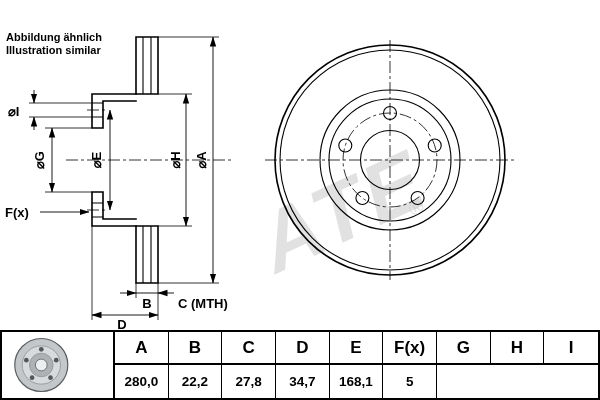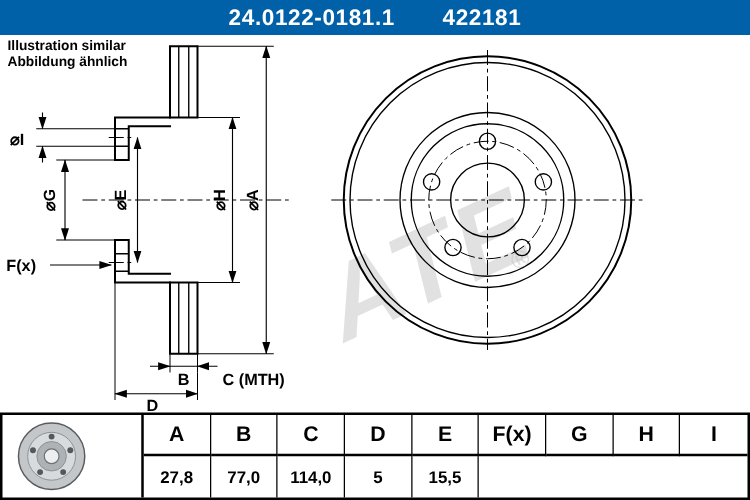--- a/index.html
+++ b/index.html
@@ -34,28 +34,24 @@
         border-right:1px solid #000;border-bottom:1px solid #000;color:#000;}
   .cell:nth-child(9n){border-right:none;}
   .cell.hdr{font-size:17px;border-bottom-width:2px;}
   .cell.val{font-size:13.5px;border-bottom:none;}
 </style>
 </head>
 <body>
 
 <div class="page">
 
-  <div class="header-bar" style="background: rgb(0, 96, 168);">
-    <span>24.0122-0181.1</span>
-    <span>422181</span>
-  </div>
 
   <div class="note">
+    <div>Abbildung ähnlich</div>
     <div>Illustration similar</div>
-    <div>Abbildung ähnlich</div>
   </div>
 
   <svg class="drawing" width="600" height="302" viewBox="0 0 600 302">
     <defs>
       <marker id="arr" viewBox="0 0 10 8" markerWidth="10" markerHeight="8" refX="9.5" refY="4" orient="auto-start-reverse" markerUnits="userSpaceOnUse">
         <path d="M0,0.8 L10,4 L0,7.2 Z" fill="#000"></path>
       </marker>
     </defs>
 
     <g transform="rotate(-25 330 192)">
@@ -148,21 +144,22 @@
     <div class="spec-table">
       <div class="cell hdr">A</div>
       <div class="cell hdr">B</div>
       <div class="cell hdr">C</div>
       <div class="cell hdr">D</div>
       <div class="cell hdr">E</div>
       <div class="cell hdr">F(x)</div>
       <div class="cell hdr">G</div>
       <div class="cell hdr">H</div>
       <div class="cell hdr">I</div>
+      <div class="cell val">280,0</div>
+      <div class="cell val">22,2</div>
       <div class="cell val">27,8</div>
-      <div class="cell val">77,0</div>
-      <div class="cell val">114,0</div>
+      <div class="cell val">34,7</div>
+      <div class="cell val">168,1</div>
       <div class="cell val">5</div>
-      <div class="cell val">15,5</div>
     </div>
   </div>
 
 </div>
 
 </body></html>

